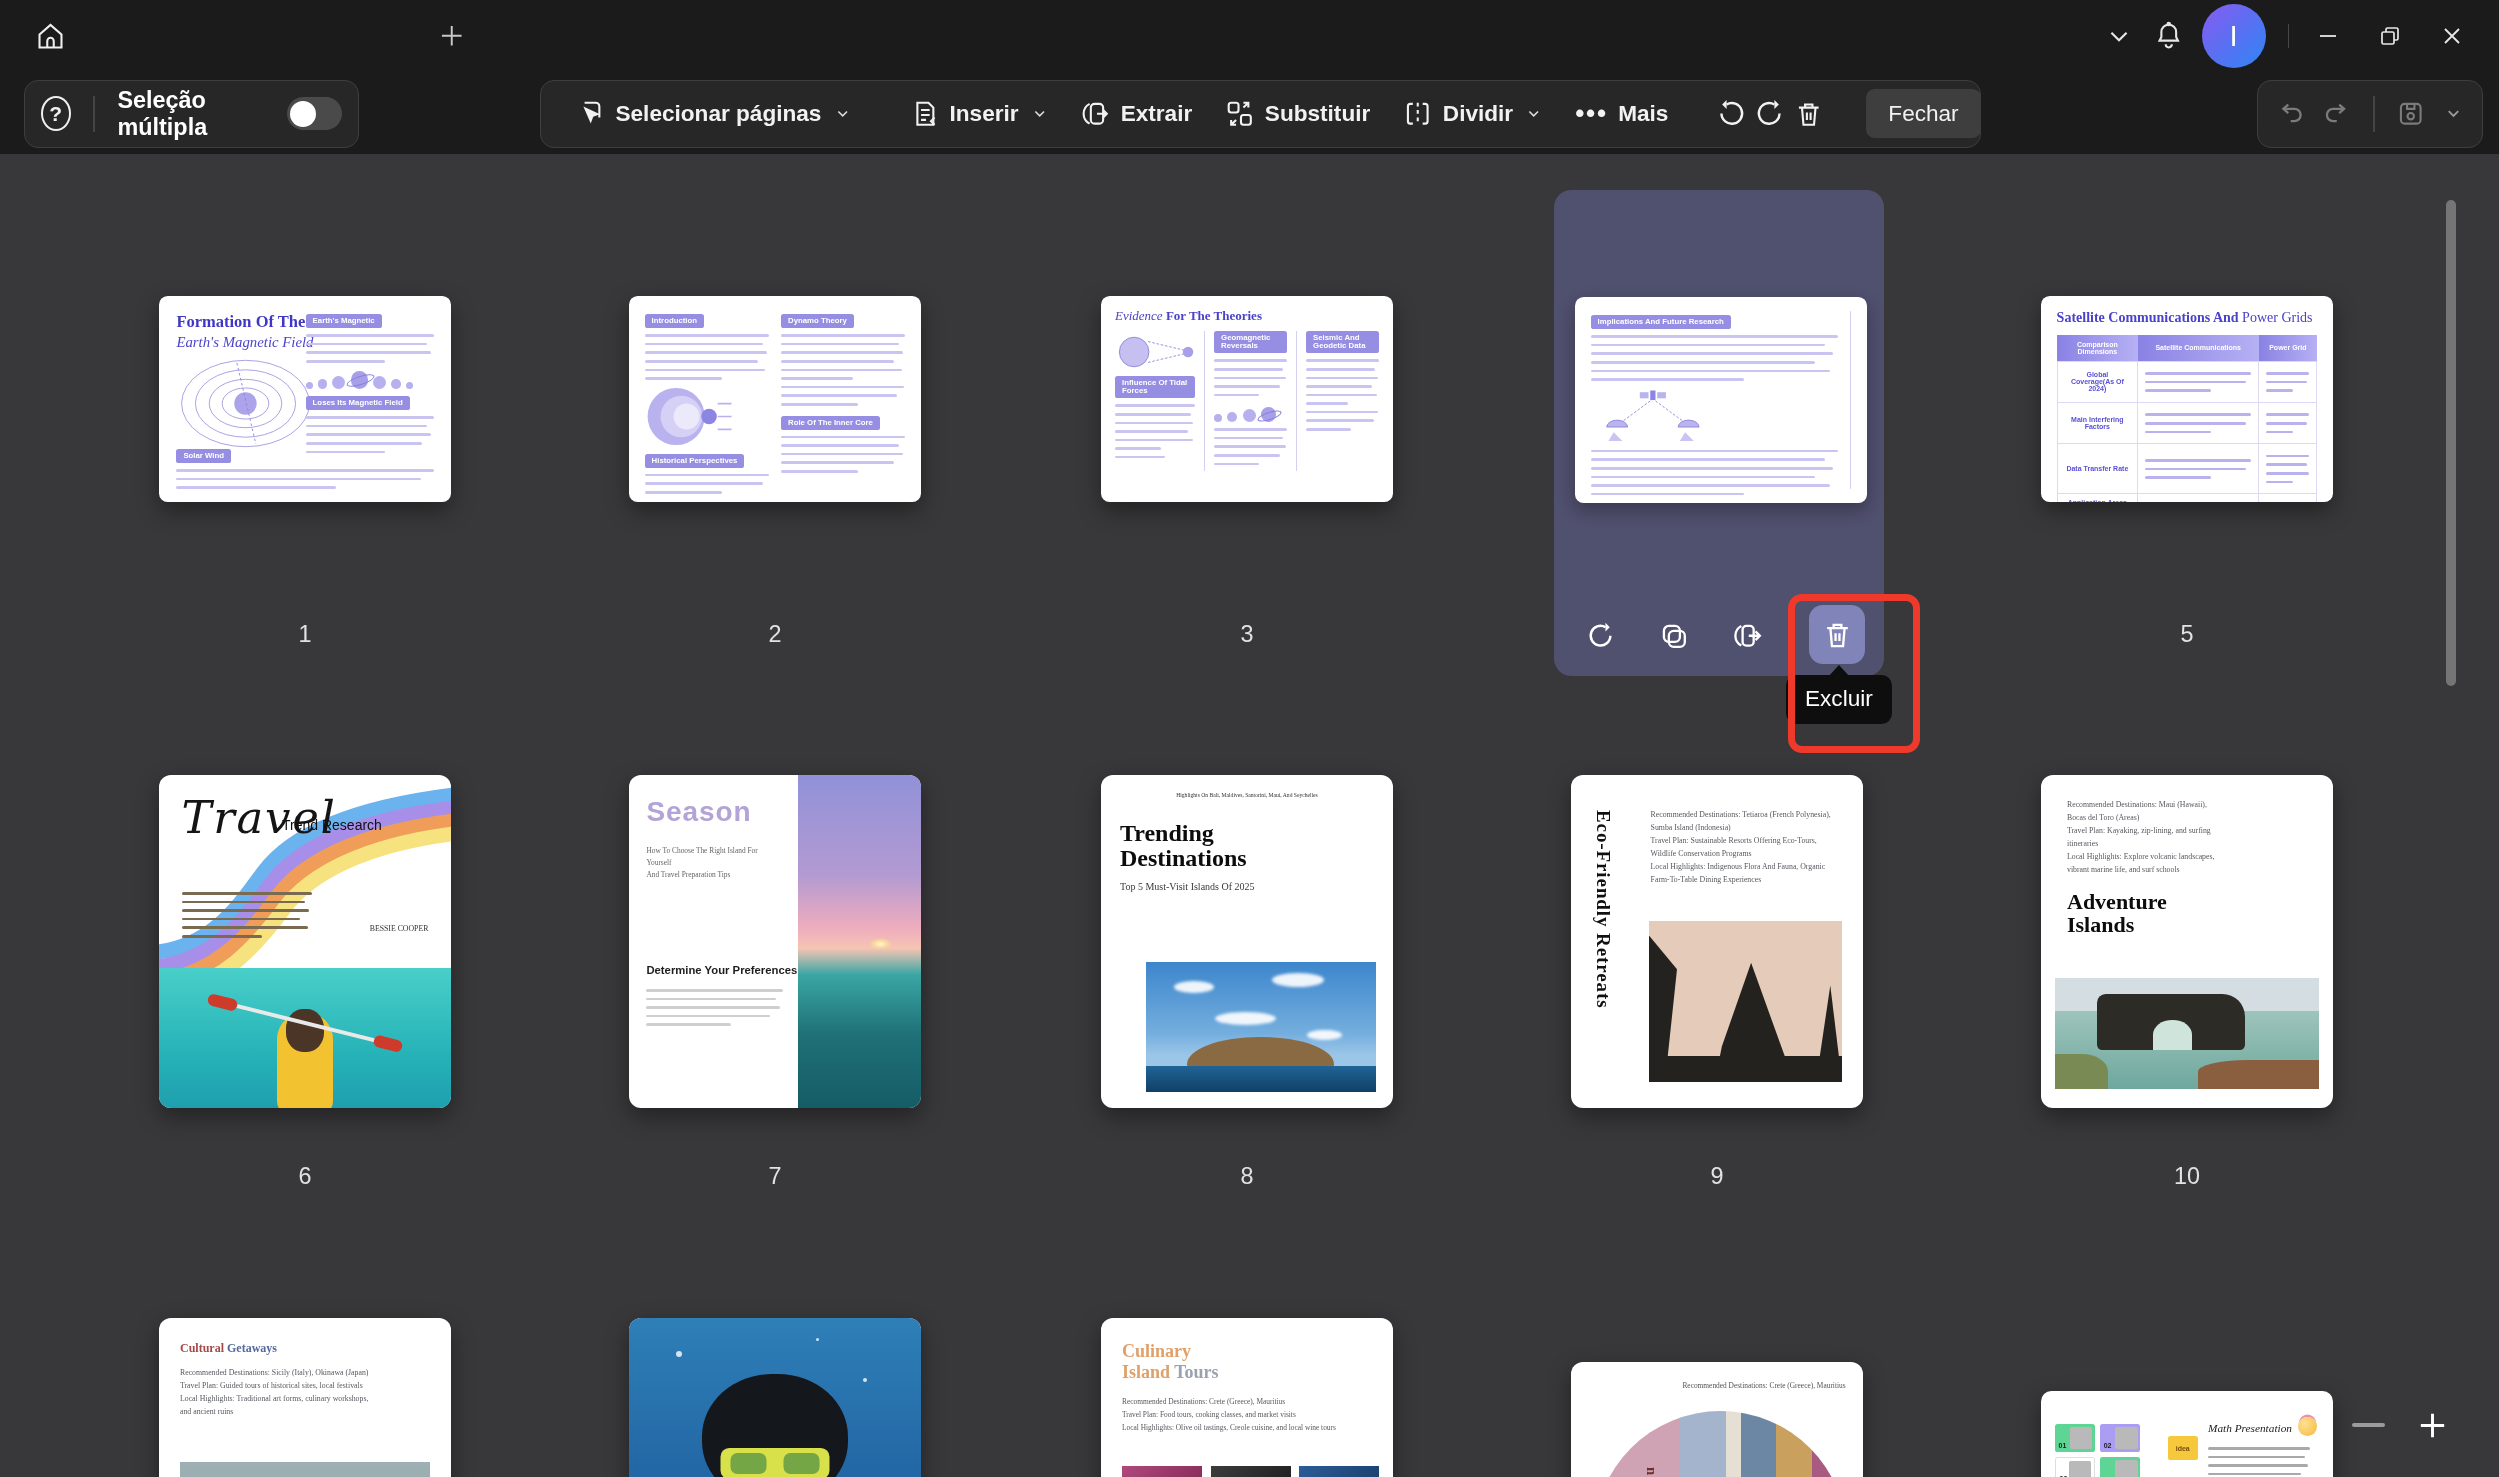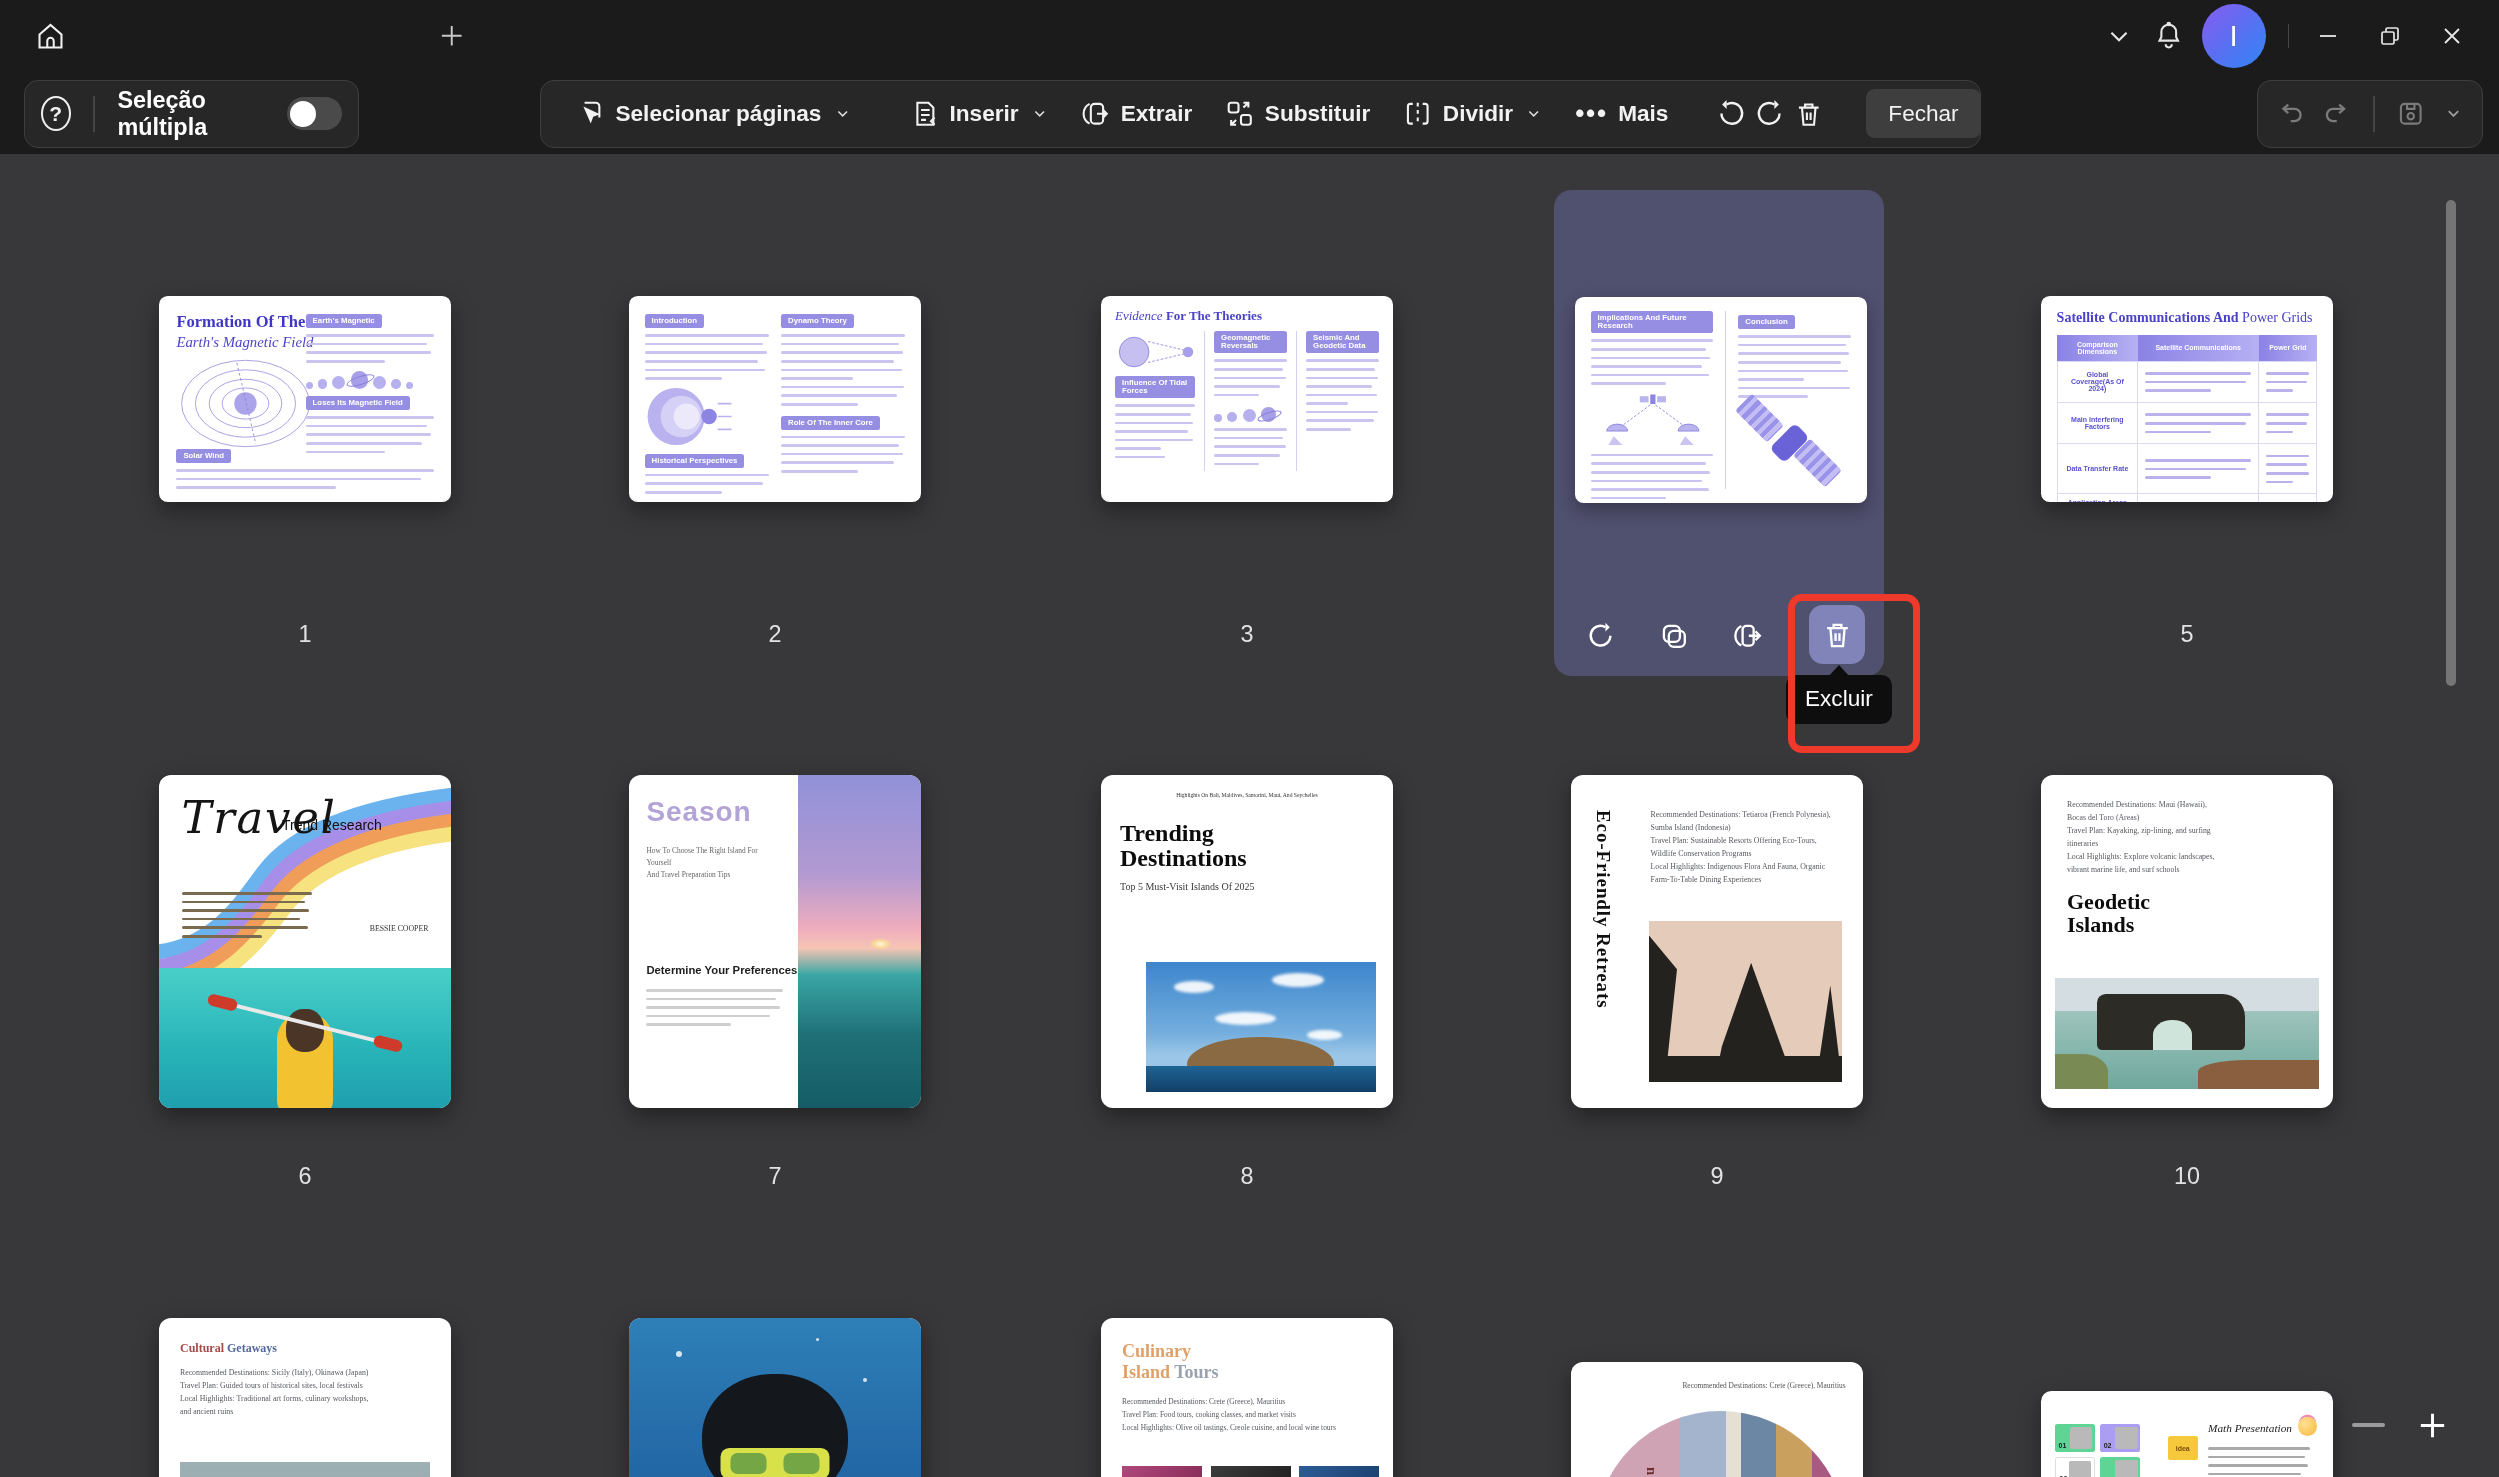--- a/index.html
+++ b/index.html
@@ -578,38 +578,20 @@
           <div class="tls">
               <div class="tl" style="width: 100%;"></div>
               <div class="tl" style="width: 95%;"></div>
               <div class="tl" style="width: 98%;"></div>
               <div class="tl" style="width: 91%;"></div>
               <div class="tl" style="width: 97%;"></div>
               <div class="tl" style="width: 62%;"></div>
             </div>
         </div>
         <div class="vline"></div>
-        <div class="col">
-          <span class="chip">Conclusion</span>
-          <div class="tls">
-              <div class="tl" style="width: 100%;"></div>
-              <div class="tl" style="width: 95%;"></div>
-              <div class="tl" style="width: 98%;"></div>
-              <div class="tl" style="width: 91%;"></div>
-              <div class="tl" style="width: 97%;"></div>
-              <div class="tl" style="width: 58%;"></div>
-              <div class="tl" style="width: 99%;"></div>
-              <div class="tl" style="width: 62%;"></div>
-            </div>
-          <div class="sat-ill">
-            <div class="sat-panel" style="left:-3.5px;top:3.5px"></div>
-            <div class="sat-panel" style="left:54px;top:49px"></div>
-            <div class="sat-body"></div>
-          </div>
-        </div>
       </div>
     </div>
     <div class="act" style="left:32px">
       <svg width="29.5" height="29.5" viewBox="0 0 24 24" fill="none" stroke="#fff" stroke-width="2">
         <path d="M15 5 a 8 8 0 1 0 4 7"></path>
           <path d="M15 1.5 L18.5 5 L15 8.5" fill="#fff" stroke="none"></path>
       </svg>
     </div>
     <div class="act" style="left:104px">
       <svg width="29.5" height="29.5" viewBox="0 0 24 24" fill="none" stroke="#fff" stroke-width="1.9">
@@ -795,21 +777,21 @@
   <div class="shell port" style="left:2041px;top:621px">
     <div class="p10">
       <div class="tp-lines">
           <div>Recommended Destinations: Maui (Hawaii),</div>
           <div>Bocas del Toro (Areas)</div>
           <div>Travel Plan: Kayaking, zip-lining, and surfing</div>
           <div>itineraries</div>
           <div>Local Highlights: Explore volcanic landscapes,</div>
           <div>vibrant marine life, and surf schools</div>
         </div>
-      <div class="p10t"><span>Geodetic</span><br><span>Islands</span></div>
+      <div class="p10t"><span>Adventure</span><br><span>Islands</span></div>
       <div class="p10photo">
         <div class="p10sea"></div>
           <div class="archrock">
             <div class="archhole"></div>
           </div>
         <div class="p10moss"></div>
           <div class="p10fg"></div>
       </div>
     </div>
   </div>

